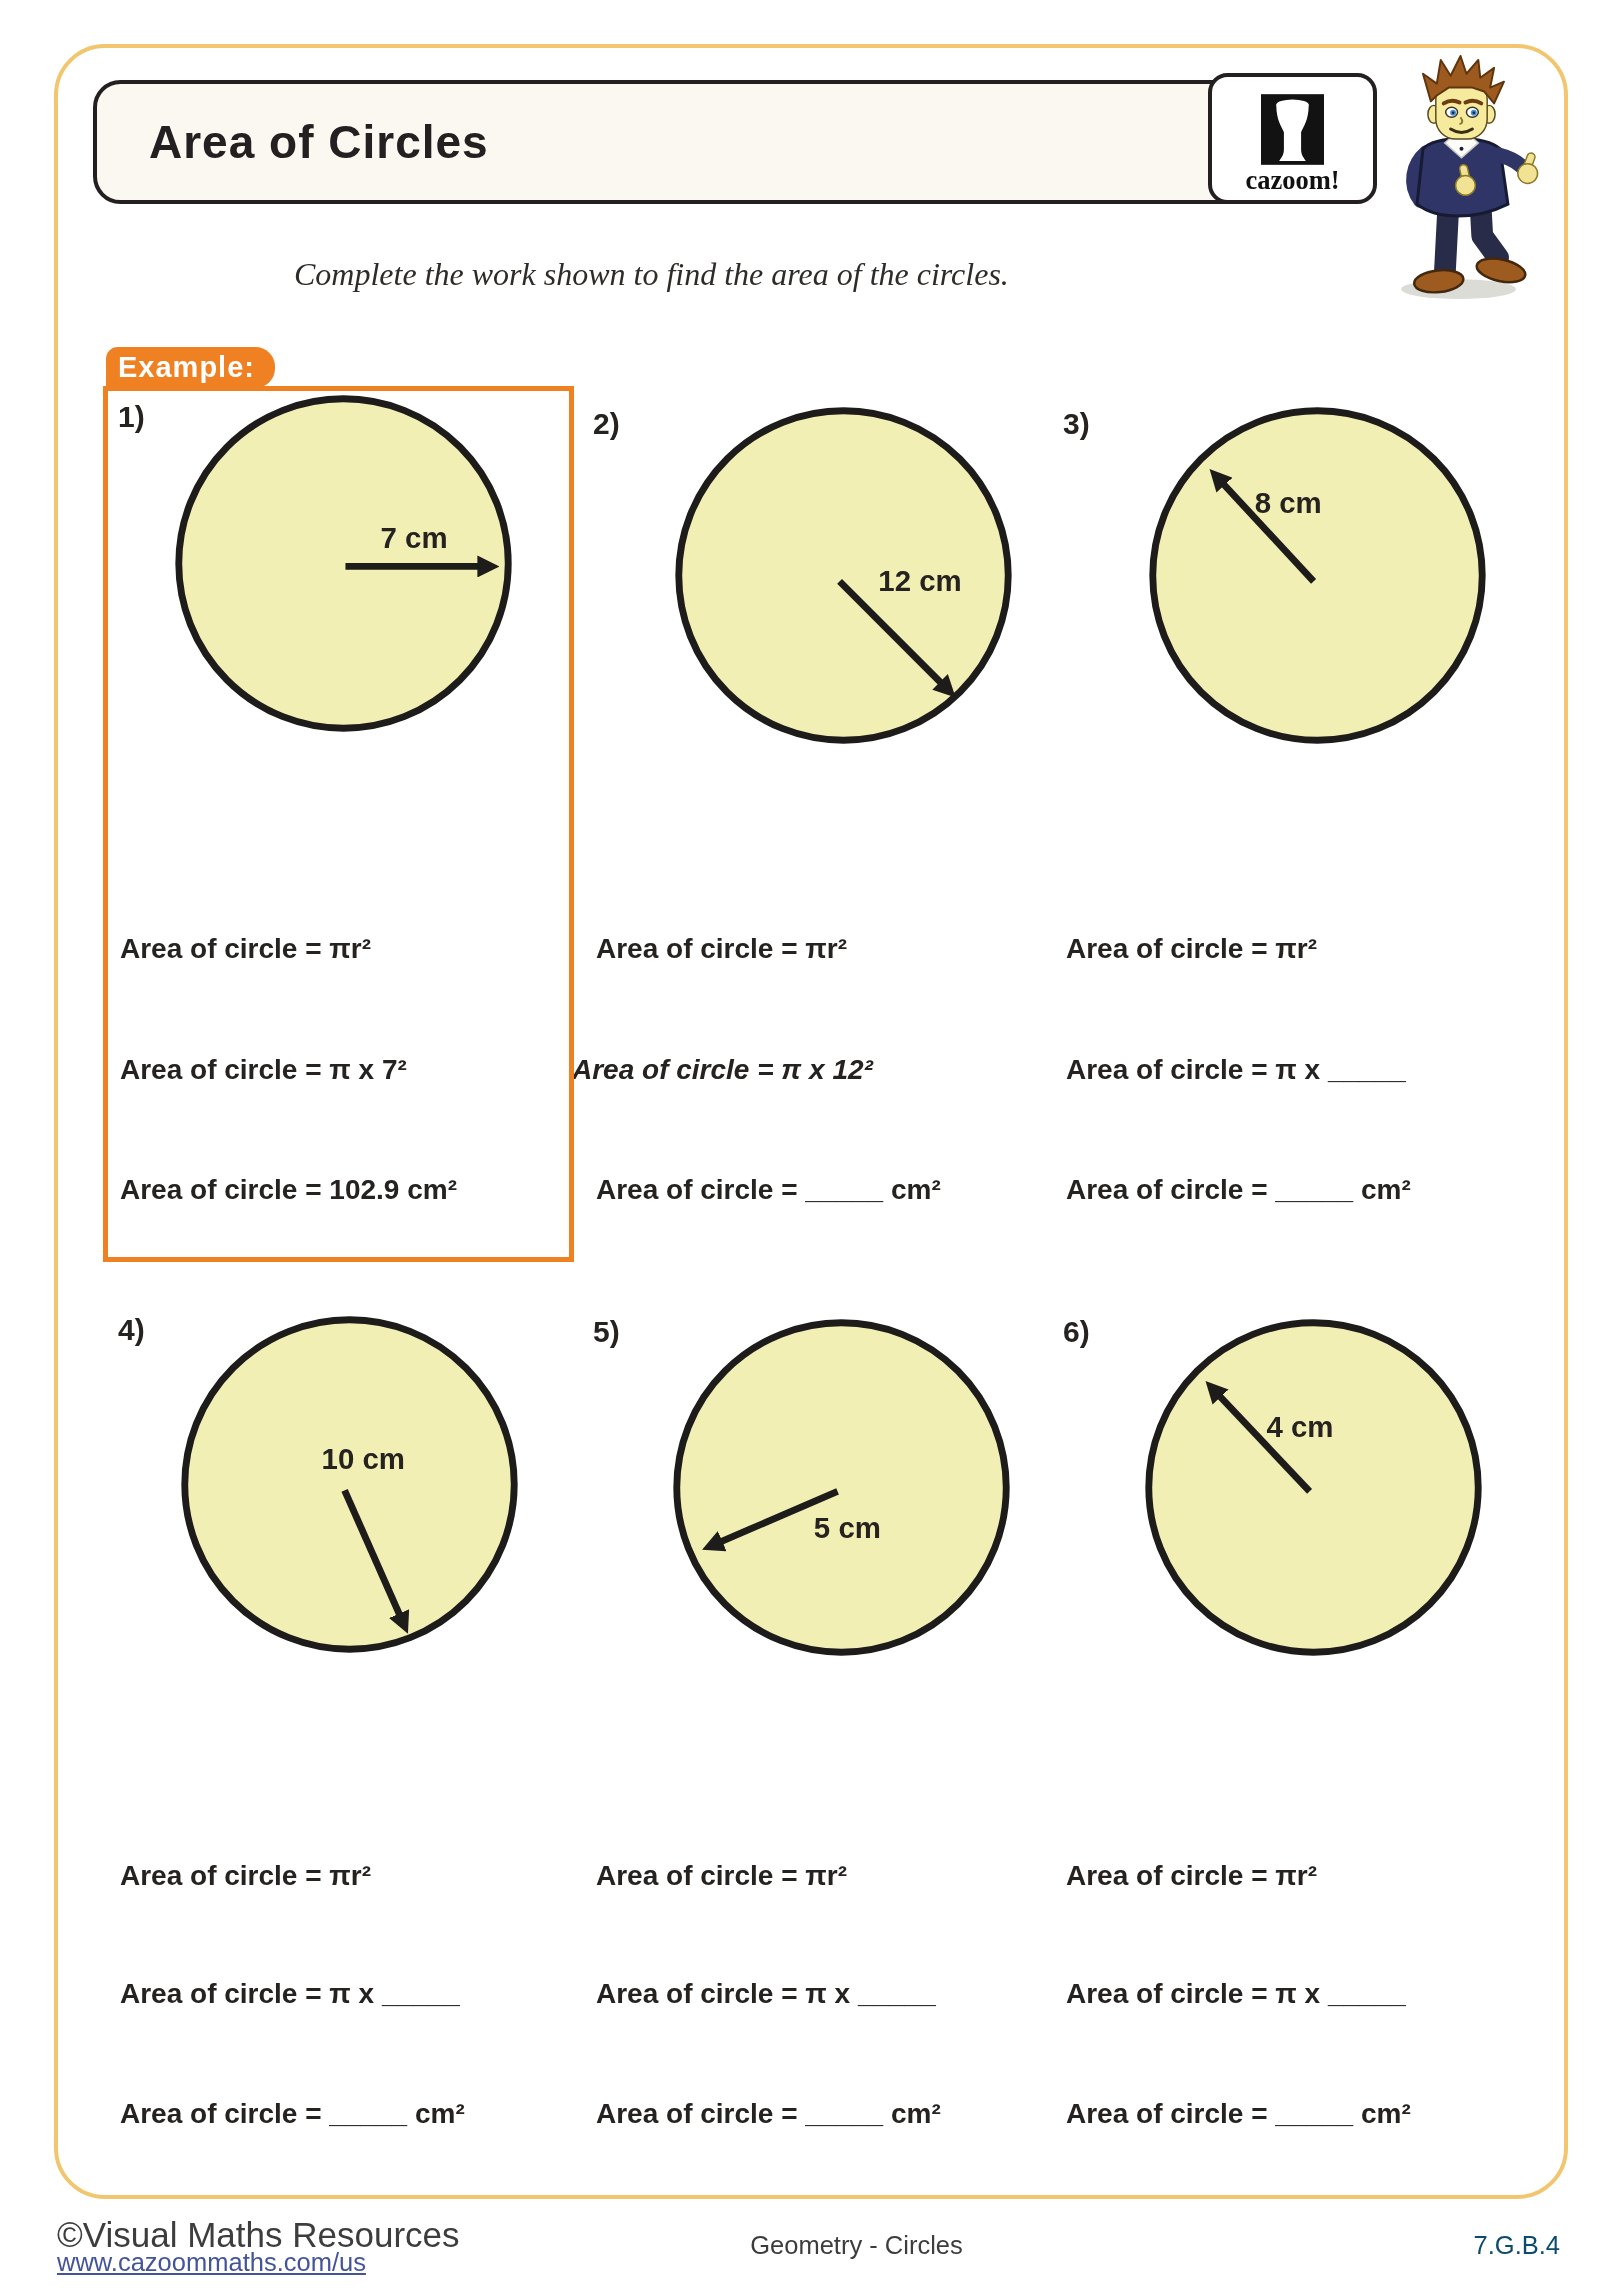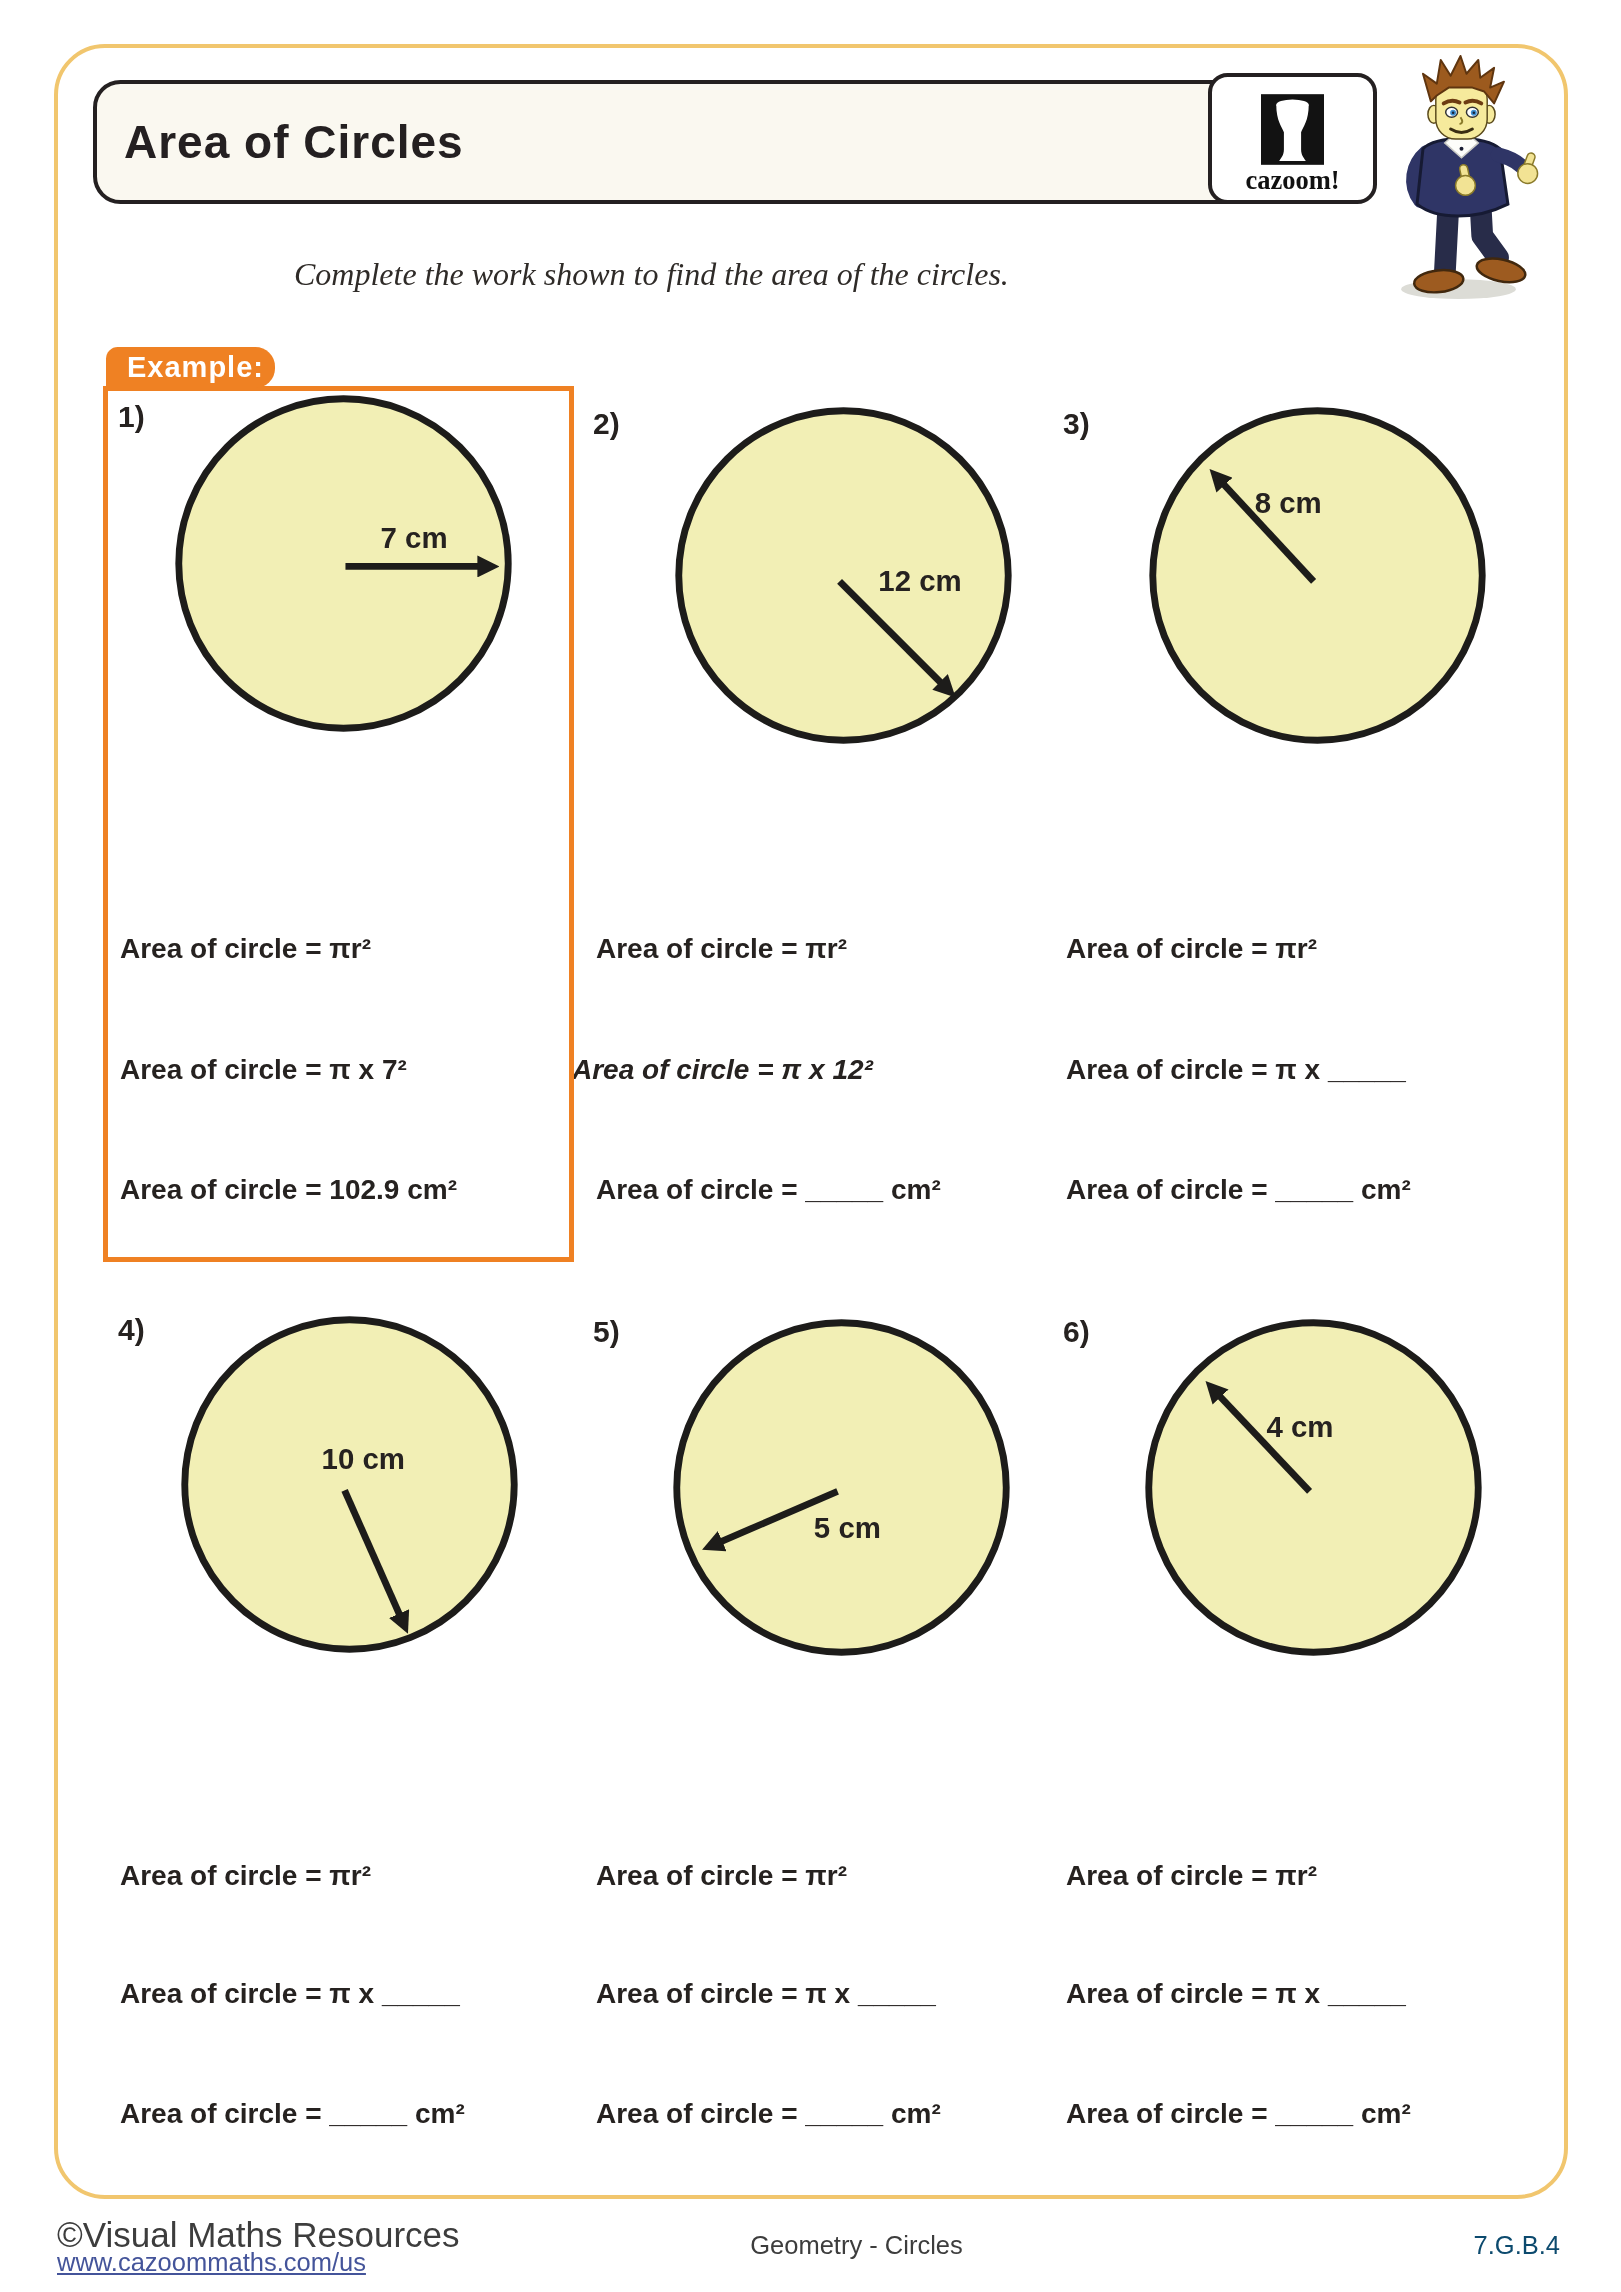--- a/index.html
+++ b/index.html
@@ -5,38 +5,38 @@
   html,body{margin:0;padding:0;background:#fff;}
   .page{position:relative;width:1621px;height:2293px;background:#ffffff;overflow:hidden;
         font-family:"Liberation Sans",sans-serif;color:#262220;}
   .abs{position:absolute;}
 
   .frame{left:54px;top:44px;width:1506px;height:2147px;border:4.9px solid var(--gold,#f1c66e);
          border-radius:51px;background:#fff;}
 
   .title-box{left:93px;top:80px;width:1276px;height:116px;background:#faf8f0;
              border:4.9px solid #242021;border-radius:27.4px;display:flex;align-items:center;}
-  .title-box span{font-size:46px;font-weight:bold;letter-spacing:1px;color:#242021;padding-left:27px;}
+  .title-box span{font-size:46px;font-weight:bold;letter-spacing:1px;color:#242021;padding-left:52px;}
 
   .logo-box{left:1208px;top:73px;width:161px;height:123px;background:#ffffff;border:4.9px solid #242021;
             border-radius:19.6px;text-align:center;}
   .logo-box svg{position:absolute;left:49px;top:15.7px;}
   .logo-text{position:absolute;left:0;right:0;bottom:3.9px;font-family:"Liberation Serif",serif;
              font-weight:bold;font-size:26.5px;color:#111;letter-spacing:0px;}
 
   .section-badge{left:56px;top:223px;width:211px;height:82px;background:var(--peach,#fcdfc6);
                  border-radius:0 33px 33px 0;display:flex;align-items:center;}
   .section-badge span{font-family:"Liberation Serif",serif;font-style:italic;font-weight:bold;
                       font-size:35px;color:#2f2b28;padding-left:35px;}
   .instruction{left:294px;top:253px;font-family:"Liberation Serif",serif;font-style:italic;
                font-size:32px;color:#2f2b28;white-space:nowrap;line-height:43px;}
 
   .example-tab{left:106px;top:347px;width:169px;height:41px;background:var(--orange,#ef8123);
                border-radius:11.8px 19.6px 19.6px 0;z-index:3;display:flex;align-items:center;}
-  .example-tab span{color:#fff;font-weight:bold;font-size:29px;padding-left:21px;letter-spacing:1px;}
+  .example-tab span{color:#fff;font-weight:bold;font-size:29px;padding-left:12px;letter-spacing:1px;}
   .example-box{left:103px;top:386px;width:461px;height:866px;border:5.9px solid var(--orange,#ef8123);
                background:transparent;z-index:1;}
 
   .num{font-size:30px;font-weight:bold;color:#262220;}
   .eq{font-size:28px;font-weight:bold;color:#262220;white-space:nowrap;}
   .rlabel{font:bold 30px "Liberation Sans",sans-serif;fill:#262220;}
   .circ{fill:var(--circle-fill,#f2efb5);stroke:#1d1c1a;stroke-width:7px;}
   .arrow{stroke:#1d1c1a;stroke-width:7px;fill:none;}
 
   .footer-copy{left:57px;top:2215px;font-size:35px;color:#3d3d3d;}

